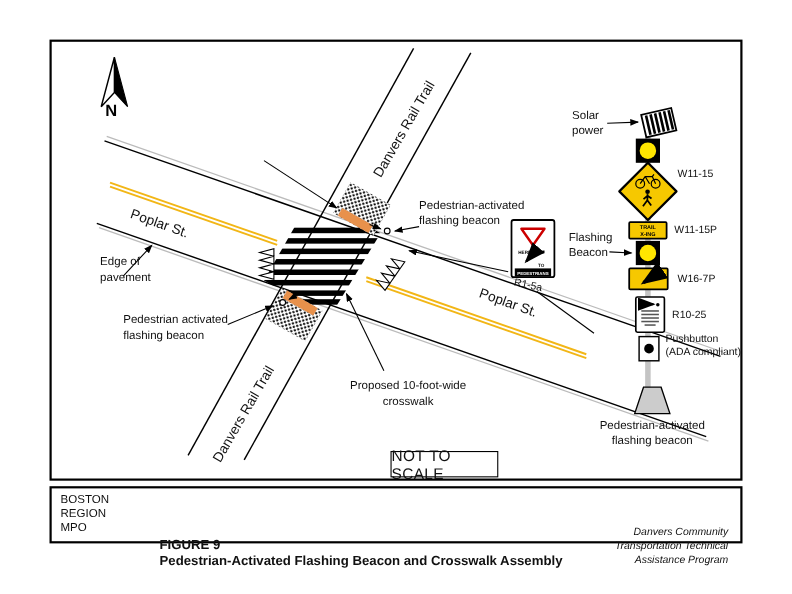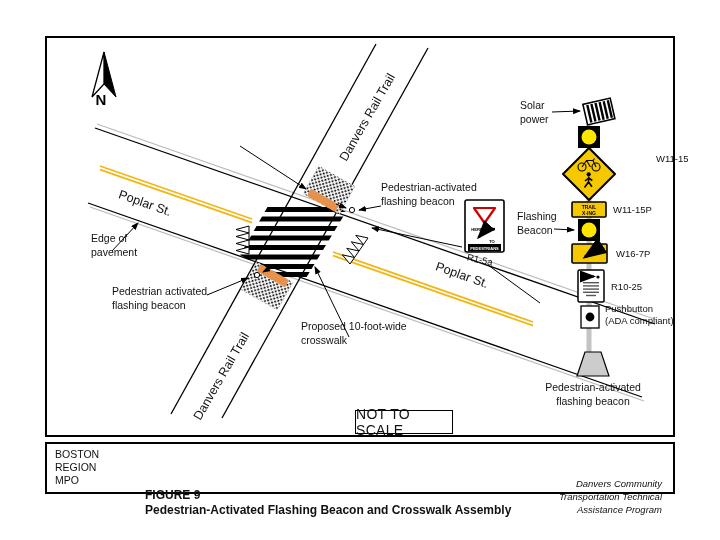--- a/index.html
+++ b/index.html
@@ -206,42 +206,42 @@
 
   <div class="lbl" style="left:381px;top:181px;width:130px;">Pedestrian-activated
 flashing beacon</div>
 
   <div class="lbl" style="left:63px;top:232px;width:70px;margin-left:28px;">Edge of
 pavement</div>
 
   <div class="lbl" style="left:112px;top:285px;width:130px;">Pedestrian activated
 flashing beacon</div>
 
-  <div class="lbl" style="left:301px;top:320px;width:140px;">Proposed 10-foot-wide
+  <div class="lbl" style="left:301px;top:345px;width:140px;text-align:center;">Proposed 10-foot-wide
 crosswalk</div>
 
   <div class="lbl street rot" style="left:117px;top:199px;width:66px;transform:rotate(19.5deg);">Poplar St.</div>
 
   <div class="lbl street rot" style="left:434px;top:271px;width:66px;transform:rotate(19.5deg);">Poplar St.</div>
 
   <div class="lbl trail-lbl rot" style="left:313px;top:111px;transform:rotate(-60deg);">Danvers Rail Trail</div>
 
   <div class="lbl trail-lbl rot" style="left:167px;top:370px;transform:rotate(-60deg);">Danvers Rail Trail</div>
 
   <div class="lbl rot" style="left:467px;top:253px;font-size:9.5px;transform:rotate(12deg);white-space:nowrap;">R1-5a</div>
 
   <div id="not-to-scale">
     <span>NOT TO SCALE</span>
   </div>
 
   <div class="lbl" style="left:520px;top:99px;">Solar
 power</div>
   <div class="lbl" style="left:517px;top:210px;">Flashing
 Beacon</div>
-  <div class="sign-lbl" style="left:656px;top:153px;">W11-15</div>
+  <div class="sign-lbl" style="left:616px;top:153px;">W11-15</div>
   <div class="sign-lbl" style="left:613px;top:204px;">W11-15P</div>
   <div class="sign-lbl" style="left:616px;top:248px;">W16-7P</div>
   <div class="sign-lbl" style="left:611px;top:281px;">R10-25</div>
   <div class="lbl" style="left:605px;top:303px;font-size:9.5px;line-height:12px;">Pushbutton
 (ADA compliant)</div>
   <div class="lbl" id="base-label" style="left:533px;top:381px;width:120px;">Pedestrian-activated
 flashing beacon</div>
 
   <div id="agency">BOSTON
 REGION

